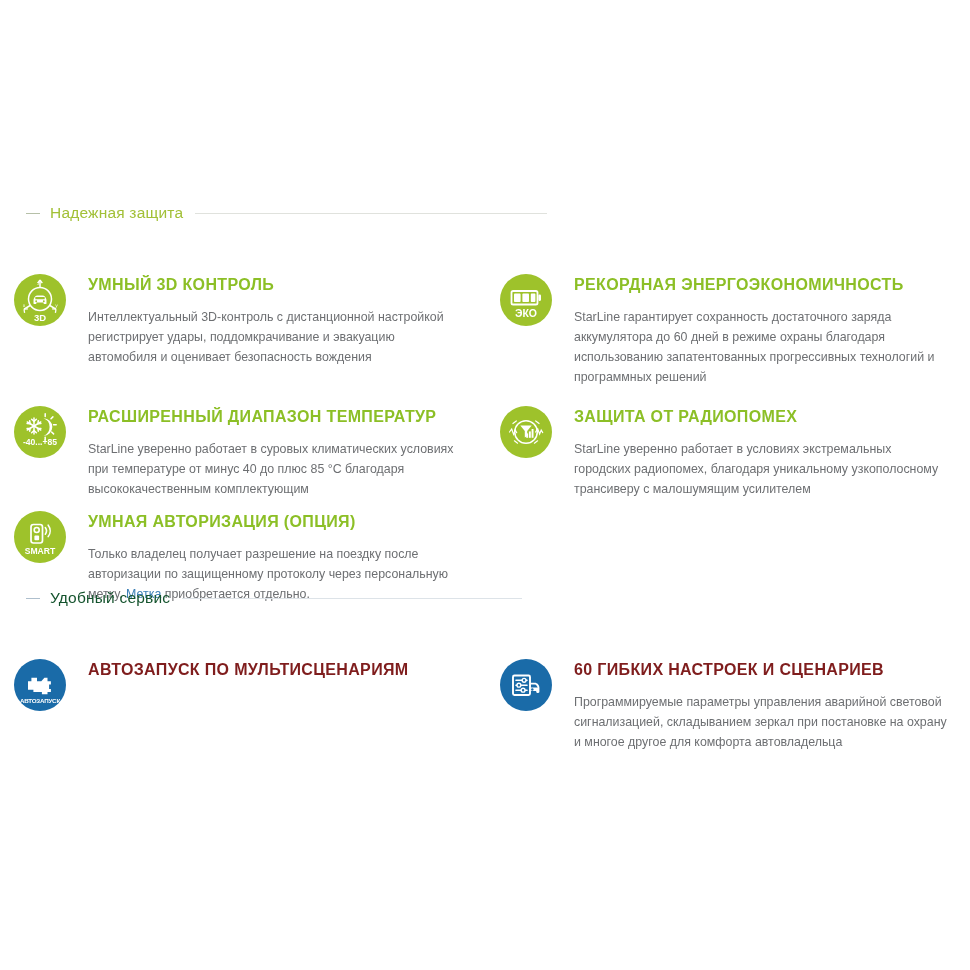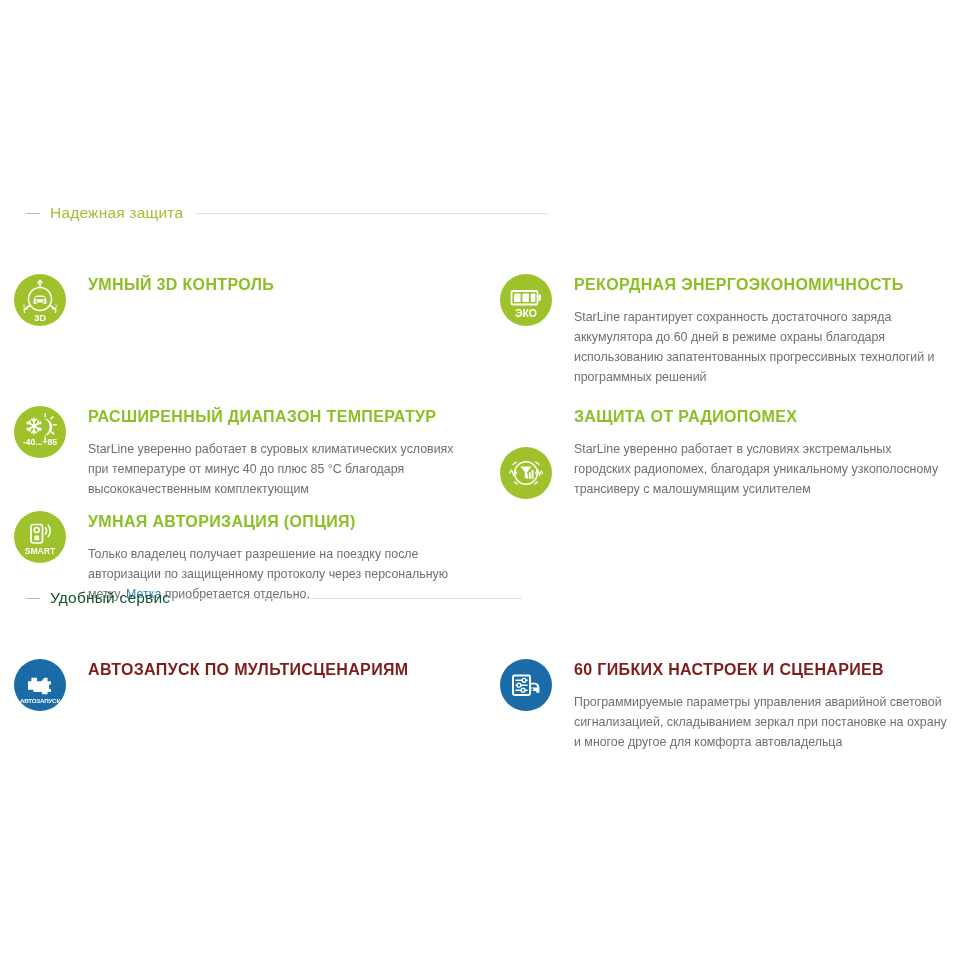--- a/index.html
+++ b/index.html
@@ -150,20 +150,21 @@
               <circle cx="29.8" cy="27.3" r=".95" fill="#9ec22b"></circle>
             </g>
             <text x="24.5" y="11" font-family="DejaVu Sans, sans-serif" font-size="4.4" fill="#ffffff" text-anchor="middle">z</text>
             <text x="10" y="33" font-family="DejaVu Sans, sans-serif" font-size="4.4" fill="#ffffff" text-anchor="middle">x</text>
             <text x="42.5" y="33" font-family="DejaVu Sans, sans-serif" font-size="4.4" fill="#ffffff" text-anchor="middle">y</text>
             <text x="26" y="46.5" font-family="Liberation Sans, sans-serif" font-size="9.5" font-weight="bold" fill="#ffffff" text-anchor="middle">3D</text>
           </svg>
         </span>
         <div class="feature-body">
           <h3 class="feature-title">УМНЫЙ 3D КОНТРОЛЬ</h3>
+          <p class="feature-text">Интеллектуальный 3D-контроль с дистанционной настройкой регистрирует удары, поддомкрачивание и эвакуацию автомобиля и оценивает безопасность вождения</p>
         </div>
       </div>
 
       <div class="feature green col-right" style="top:28px; width:470px;">
         <span class="icon-wrap">
           <svg viewBox="0 0 52 52" xmlns="http://www.w3.org/2000/svg">
             <circle cx="26" cy="26" r="26" fill="#9ec22b"></circle>
             <g fill="none" stroke="#ffffff" stroke-width="1.8">
               <rect x="11.5" y="17" width="26" height="13.5" rx="1.6"></rect>
             </g>
@@ -207,21 +208,21 @@
             </g>
             <text x="26" y="38.8" font-family="Liberation Sans, sans-serif" font-size="8.6" font-weight="bold" fill="#ffffff" text-anchor="middle">-40...+85</text>
           </svg>
         </span>
         <div class="feature-body">
           <h3 class="feature-title">РАСШИРЕННЫЙ ДИАПАЗОН ТЕМПЕРАТУР</h3>
           <p class="feature-text">StarLine уверенно работает в суровых климатических условиях при температуре от минус 40 до плюс 85 °C благодаря высококачественным комплектующим</p>
         </div>
       </div>
 
-      <div class="feature green col-right" style="top:160px; width:450px;align-items:flex-end;">
+      <div class="feature green col-right" style="top:160px; width:450px;">
         <span class="icon-wrap">
           <svg viewBox="0 0 52 52" xmlns="http://www.w3.org/2000/svg">
             <circle cx="26" cy="26" r="26" fill="#9ec22b"></circle>
             <circle cx="26" cy="26" r="11.3" fill="none" stroke="#ffffff" stroke-width="1.5"></circle>
             <g fill="#ffffff">
               <path d="M20.3 19.6 h11.4 l-4.5 5.3 v5.1 l-2.4 1.5 v-6.6 z"></path>
               <rect x="26.2" y="27.4" width="1.9" height="4.4"></rect>
               <rect x="28.9" y="25.4" width="1.9" height="6.4"></rect>
               <rect x="31.6" y="23" width="1.9" height="8.8"></rect>
             </g>

